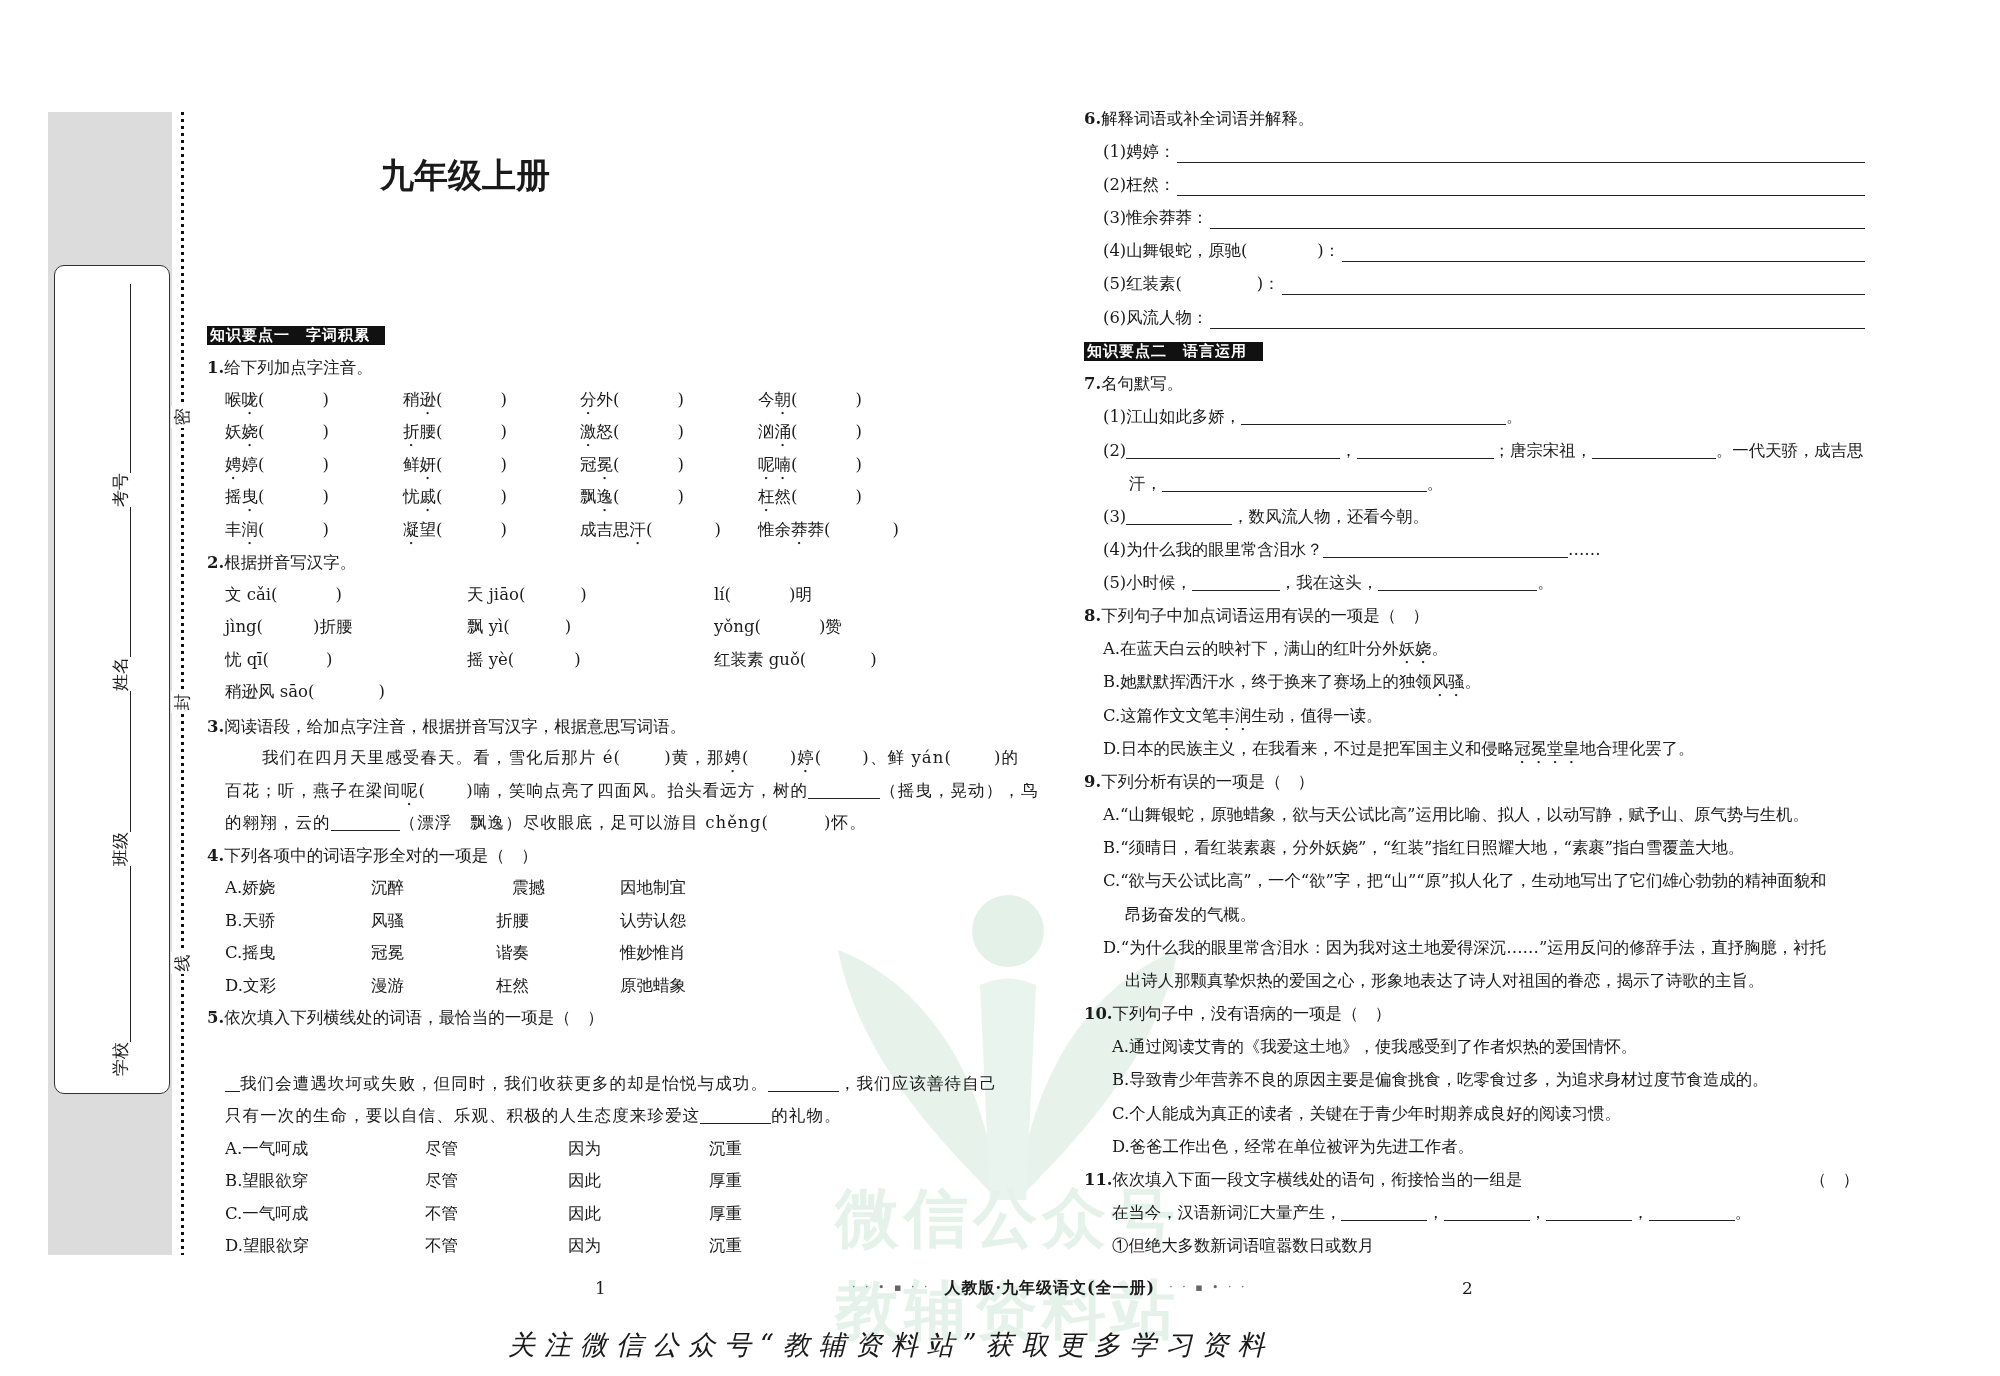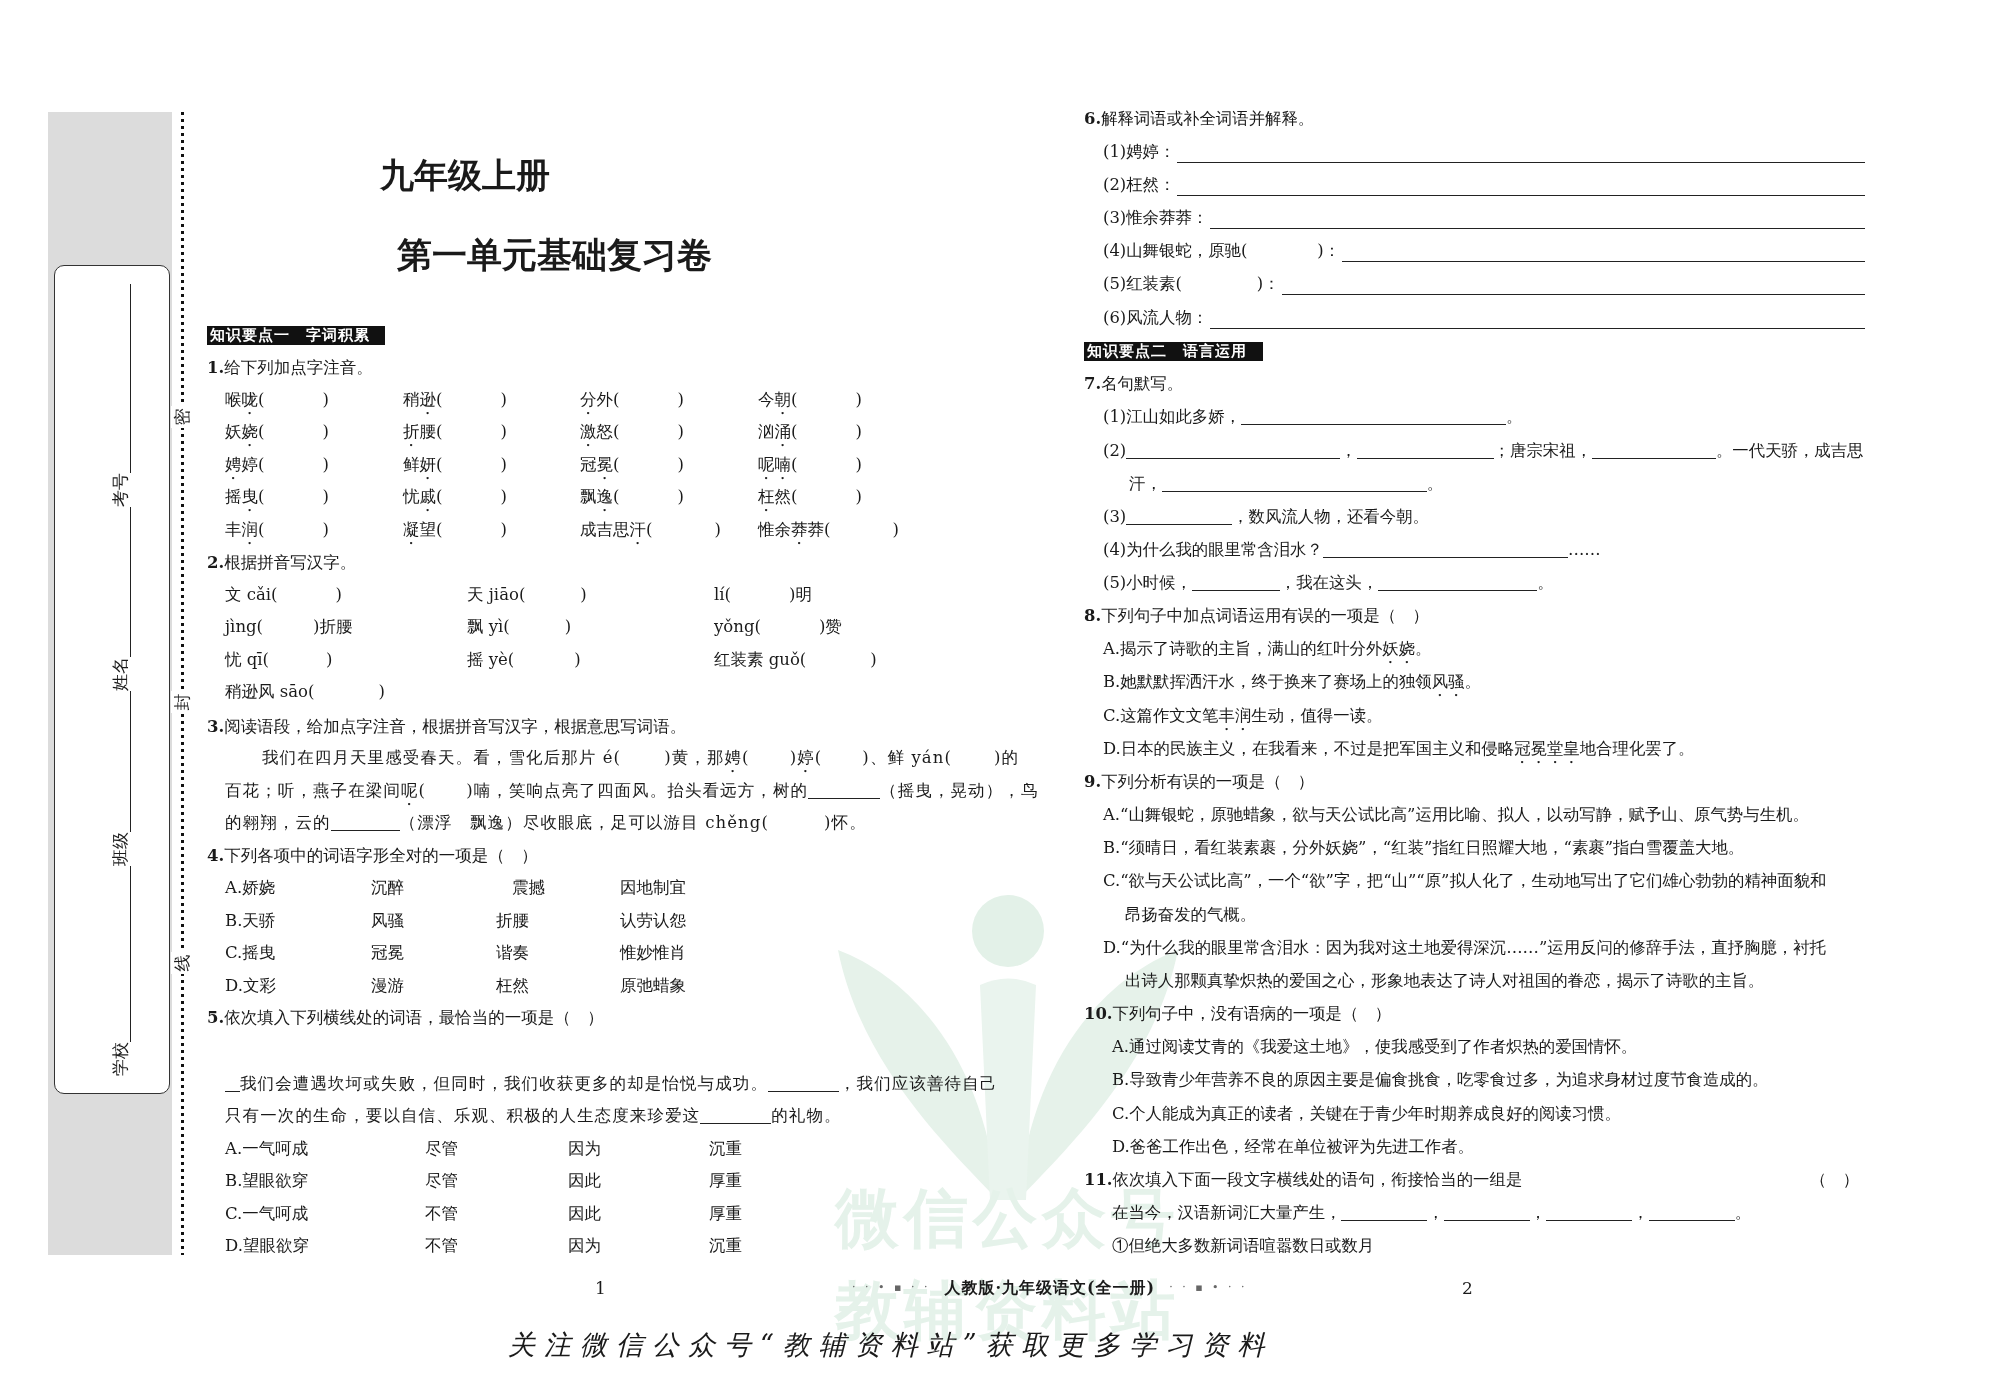--- a/index.html
+++ b/index.html
@@ -58,21 +58,20 @@
     <span class="vbl" style="width:150px"></span>
     <span class="lab">考号</span>
     <span class="vbl" style="width:189px"></span>
   </div>
   <div class="dots"></div>
   <div class="seal" style="top:406px">密</div>
   <div class="seal" style="top:691px">封</div>
   <div class="seal" style="top:952px">线</div>
 
   <div class="title" style="left:380px;top:153px;width:400px;font-size:34px;line-height:44px">九年级上册</div>
-  <div class="title" style="left:397px;top:233px;width:400px;font-size:35px;line-height:44px">第一单元基础复习卷</div>
 
   <div class="sec" style="left:207px;top:326px;width:178px">知识要点一　字词积累</div>
 
   <div class="ln" style="top:357px;left:207px"><span class="num">1.</span><span>给下列加点字注音。</span></div>
 
   <div class="ln" style="top:389px;left:225px"><span>喉</span><span class="em">咙</span><span>(</span><span class="gp" style="width:58px"></span><span>)</span></div>
   <div class="ln" style="top:389px;left:403px"><span>稍</span><span class="em">逊</span><span>(</span><span class="gp" style="width:58px"></span><span>)</span></div>
   <div class="ln" style="top:389px;left:580px"><span></span><span class="em">分</span><span>外(</span><span class="gp" style="width:58px"></span><span>)</span></div>
   <div class="ln" style="top:389px;left:758px"><span>今</span><span class="em">朝</span><span>(</span><span class="gp" style="width:58px"></span><span>)</span></div>
 
@@ -197,21 +196,21 @@
 
     <div class="ln" style="top:373px;left:1084px"><span class="num">7.</span><span>名句默写。</span></div>
     <div class="ln" style="top:406px;left:1103px"><span>(1)江山如此多娇，</span><span class="bl" style="width:265px"></span><span>。</span></div>
     <div class="ln" style="top:440px;left:1103px"><span>(2)</span><span class="bl" style="width:214px"></span><span>，</span><span class="bl" style="width:137px"></span><span>；唐宗宋祖，</span><span class="bl" style="width:124px"></span><span>。一代天骄，成吉思</span></div>
     <div class="ln" style="top:473px;left:1129px"><span>汗，</span><span class="bl" style="width:265px"></span><span>。</span></div>
     <div class="ln" style="top:506px;left:1103px"><span>(3)</span><span class="bl" style="width:106px"></span><span>，数风流人物，还看今朝。</span></div>
     <div class="ln" style="top:539px;left:1103px"><span>(4)为什么我的眼里常含泪水？</span><span class="bl" style="width:245px"></span><span>……</span></div>
     <div class="ln" style="top:572px;left:1103px"><span>(5)小时候，</span><span class="bl" style="width:88px"></span><span>，我在这头，</span><span class="bl" style="width:159px"></span><span>。</span></div>
 
     <div class="ln" style="top:605px;left:1084px"><span class="num">8.</span><span>下列句子中加点词语运用有误的一项是（　）</span></div>
-    <div class="ln" style="top:638px;left:1103px"><span>A.揭示了诗歌的主旨，满山的红叶分外</span><span class="em">妖娆</span><span>。</span></div>
+    <div class="ln" style="top:638px;left:1103px"><span>A.在蓝天白云的映衬下，满山的红叶分外</span><span class="em">妖娆</span><span>。</span></div>
     <div class="ln" style="top:671px;left:1103px"><span>B.她默默挥洒汗水，终于换来了赛场上的独领</span><span class="em">风骚</span><span>。</span></div>
     <div class="ln" style="top:705px;left:1103px"><span>C.这篇作文文笔</span><span class="em">丰润</span><span>生动，值得一读。</span></div>
     <div class="ln" style="top:738px;left:1103px"><span>D.日本的民族主义，在我看来，不过是把军国主义和侵略</span><span class="em">冠冕堂皇</span><span>地合理化罢了。</span></div>
 
     <div class="ln" style="top:771px;left:1084px"><span class="num">9.</span><span>下列分析有误的一项是（　）</span></div>
     <div class="ln" style="top:804px;left:1103px">A.“山舞银蛇，原驰蜡象，欲与天公试比高”运用比喻、拟人，以动写静，赋予山、原气势与生机。</div>
     <div class="ln" style="top:837px;left:1103px">B.“须晴日，看红装素裹，分外妖娆”，“红装”指红日照耀大地，“素裹”指白雪覆盖大地。</div>
     <div class="ln" style="top:870px;left:1103px">C.“欲与天公试比高”，一个“欲”字，把“山”“原”拟人化了，生动地写出了它们雄心勃勃的精神面貌和</div>
     <div class="ln" style="top:904px;left:1125px">昂扬奋发的气概。</div>
     <div class="ln" style="top:937px;left:1103px">D.“为什么我的眼里常含泪水：因为我对这土地爱得深沉……”运用反问的修辞手法，直抒胸臆，衬托</div>

